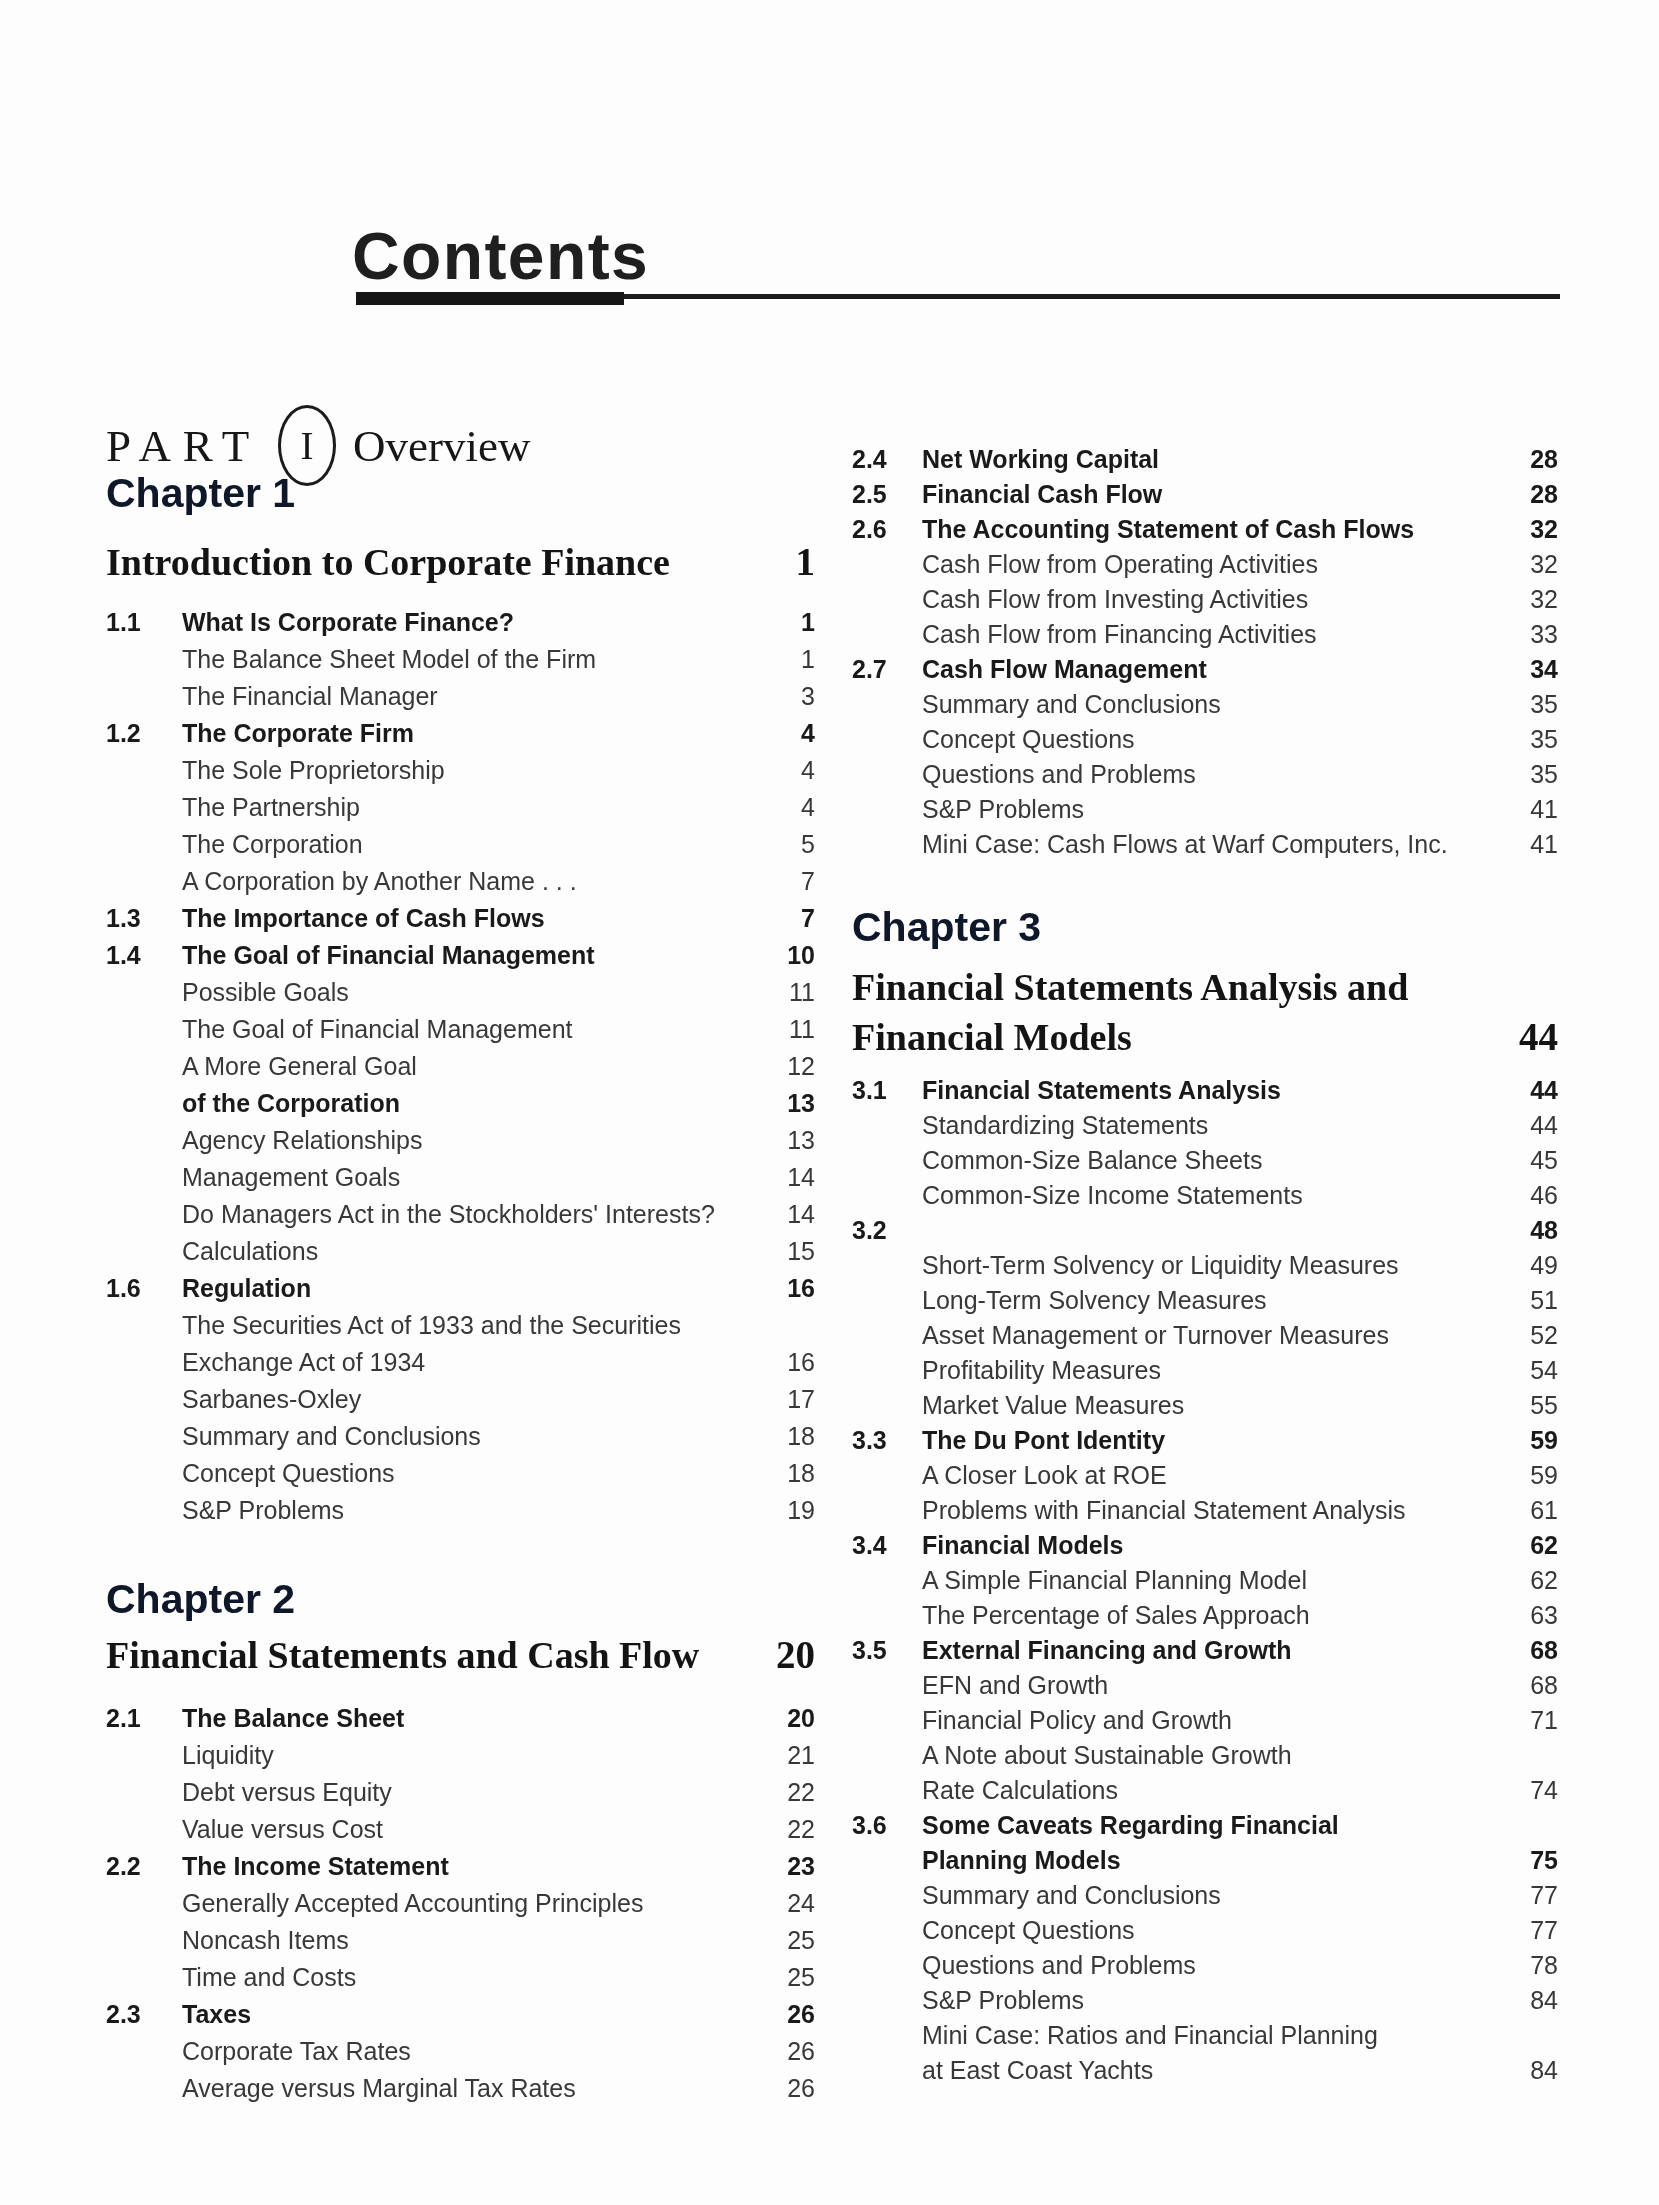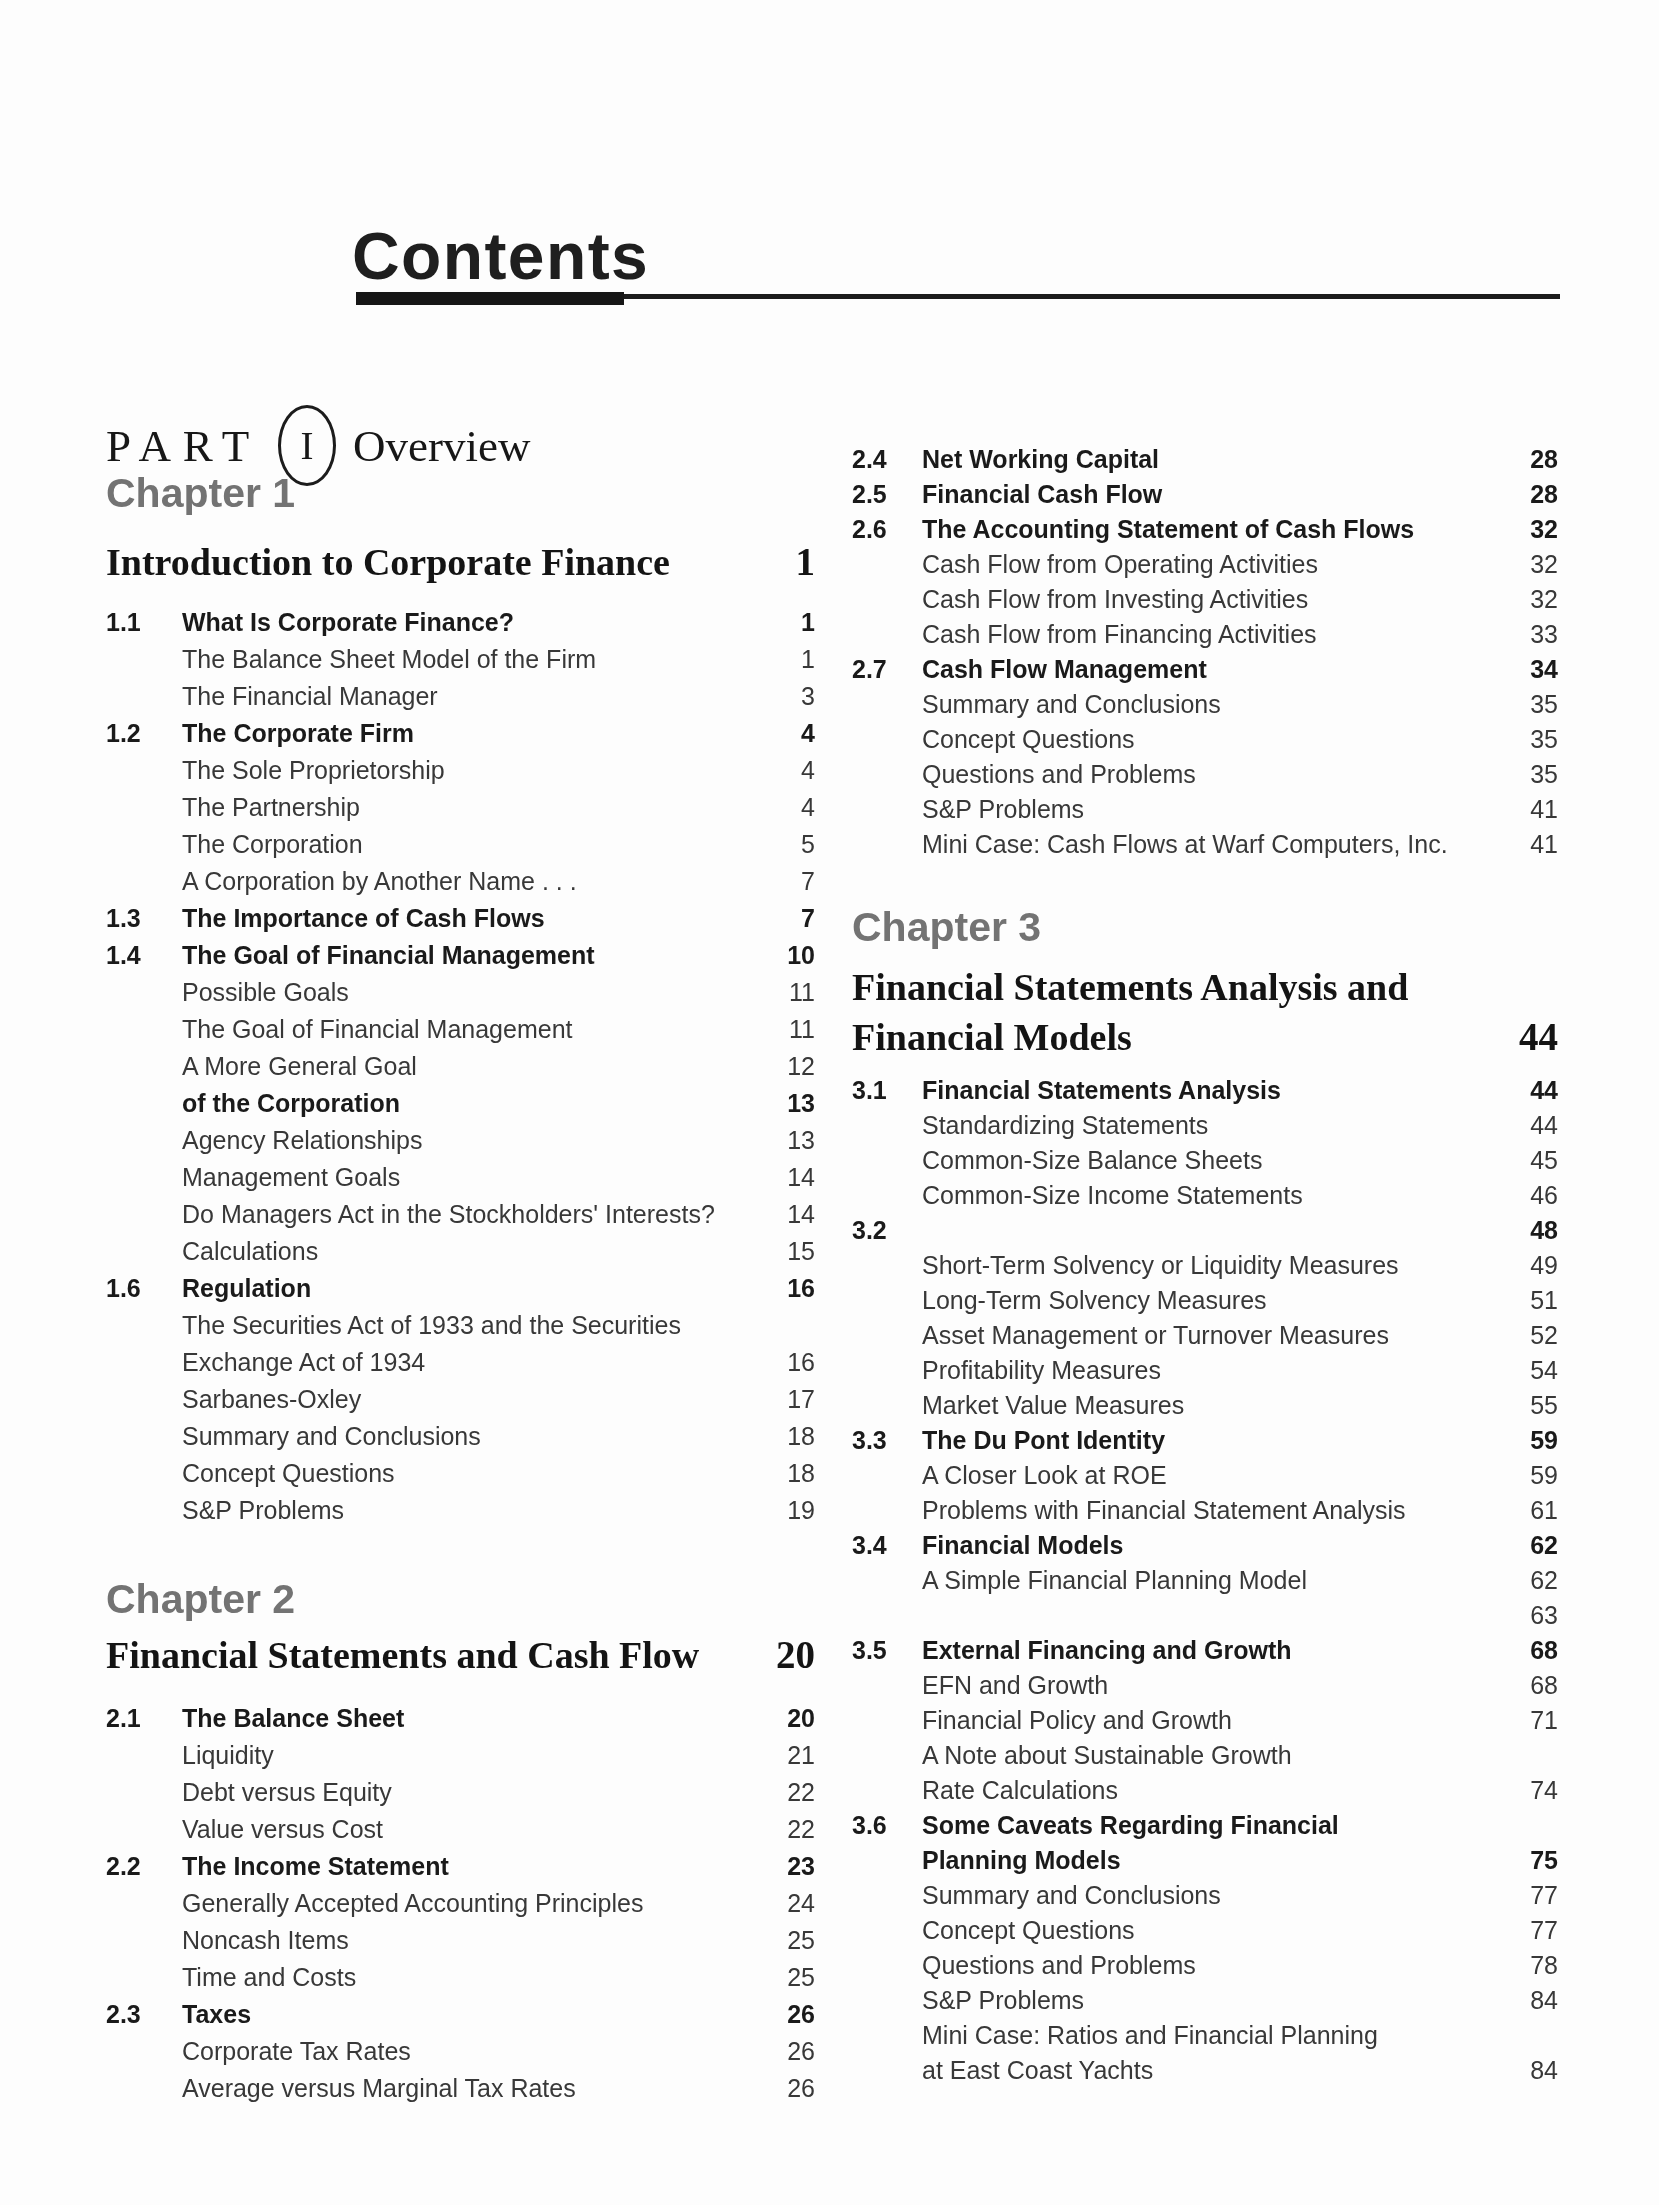--- a/index.html
+++ b/index.html
@@ -40,21 +40,21 @@
     width:52px;height:75px;border:3.5px solid #1c1c1c;border-radius:50%;
     display:flex;align-items:center;justify-content:center;flex:0 0 auto;
   }
   #part-numeral-circle .numeral{
     font-family:"Liberation Serif", serif;font-size:39px;line-height:1;
   }
   #part-heading .part-title{font-size:45px;font-weight:400;}
 
   
   .chapter-label{
-    font-size:41px;font-weight:700;color:#737373;line-height:1;
+    font-size:41px;font-weight:700;color:#0f172a;line-height:1;
     font-family:"Liberation Sans", sans-serif;
   }
   .chapter-title-row{
     display:flex;align-items:baseline;
     font-family:"Liberation Serif", serif;font-weight:700;color:#141414;
     font-size:38px;line-height:1.15;
   }
   .chapter-title-row .cpg{
     margin-left:auto;font-size:39px;font-weight:700;
     font-family:"Liberation Serif", serif;
@@ -435,20 +435,21 @@
       <span class="txt">Financial Models</span>
       <span class="pg">62</span>
     </div>
     <div class="row">
       <span class="num"></span>
       <span class="txt">A Simple Financial Planning Model</span>
       <span class="pg">62</span>
     </div>
     <div class="row">
       <span class="num"></span>
+      <span class="txt">The Percentage of Sales Approach</span>
       <span class="pg">63</span>
     </div>
     <div class="row bold">
       <span class="num">3.5</span>
       <span class="txt">External Financing and Growth</span>
       <span class="pg">68</span>
     </div>
     <div class="row">
       <span class="num"></span>
       <span class="txt">EFN and Growth</span>

